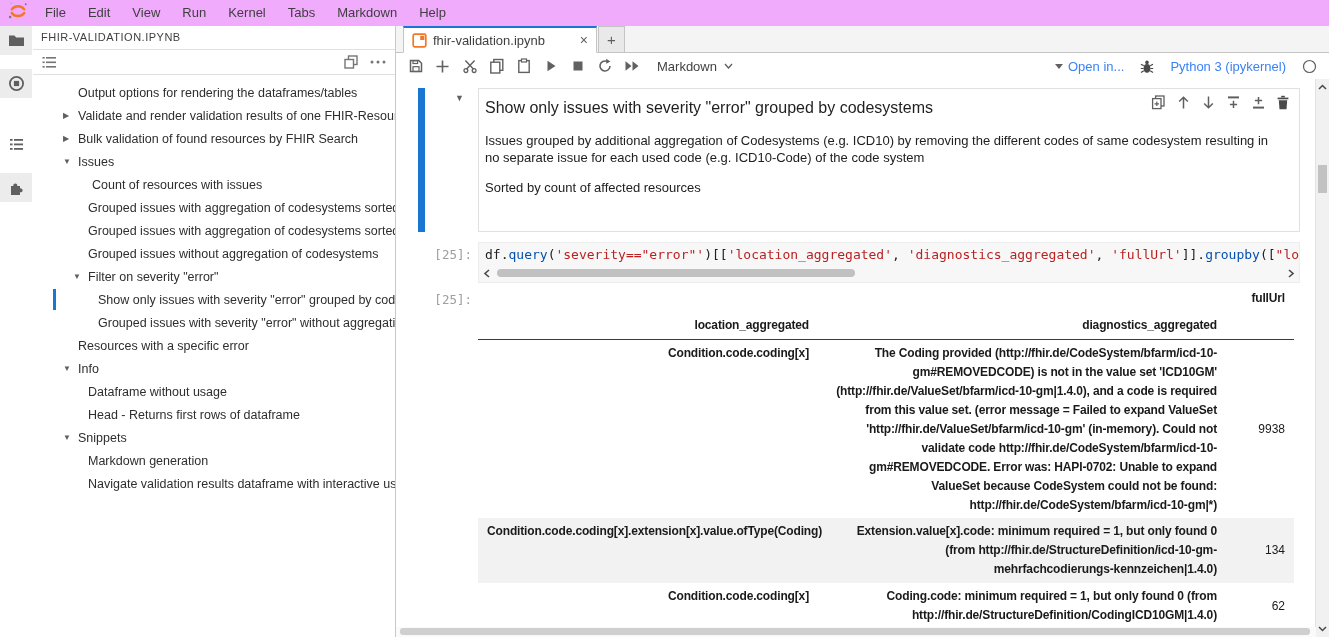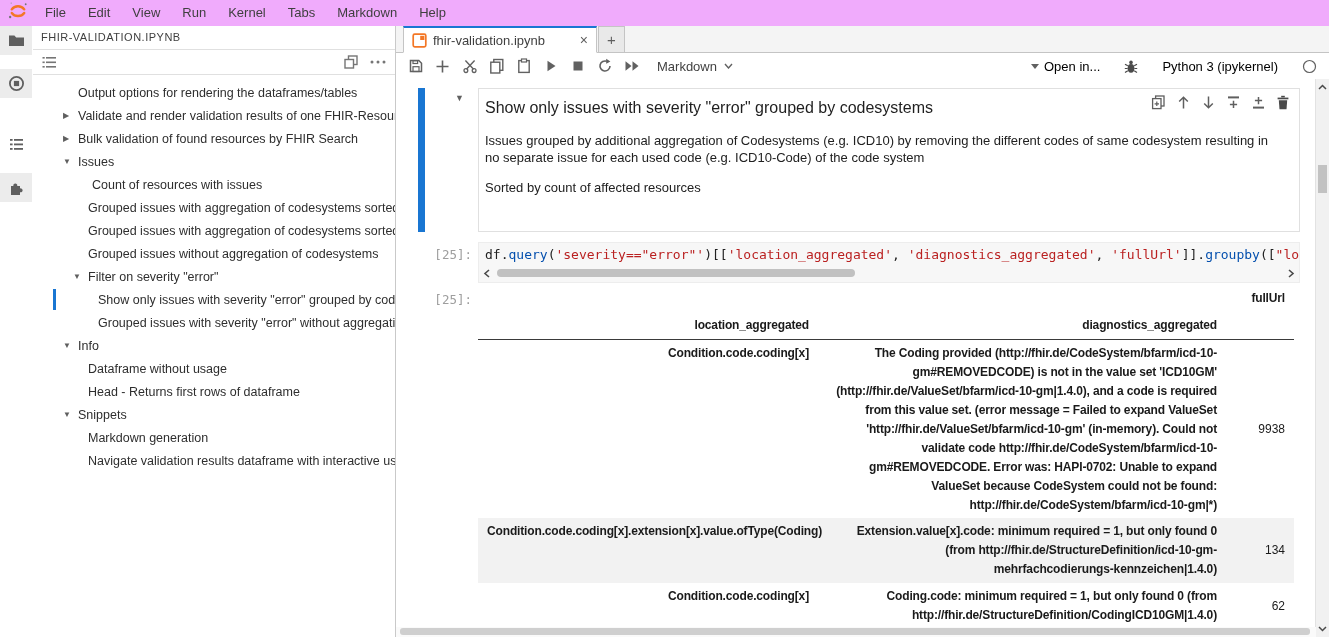--- a/index.html
+++ b/index.html
@@ -33,21 +33,21 @@
   .main{position:absolute;left:396px;top:26px;right:0;bottom:0;}
   .tabbar{height:27px;background:#f4f4f4;border-bottom:1px solid #c4c4c4;display:flex;align-items:stretch;box-sizing:border-box;}
   .tab{margin-left:7px;margin-bottom:-1px;width:176px;background:#fff;border:1px solid #c4c4c4;border-top:2px solid #1976d2;border-bottom:1px solid #fff;display:flex;align-items:center;padding:0 8px;font-size:13px;color:#3f3f3f;}
   .tab .ticon{margin-right:6px;}
   .tab .close{margin-left:auto;color:#5f5f5f;font-size:14px;line-height:1;}
   .plus-tab{margin-left:1px;margin-bottom:-1px;width:25px;background:#e9e9e9;border:1px solid #c4c4c4;border-top:1px solid #c4c4c4;display:flex;align-items:center;justify-content:center;color:#5f5f5f;font-size:15px;}
 
   .nbtoolbar{height:26px;background:#fff;border-bottom:1px solid #e0e0e0;display:flex;align-items:center;padding:0 6px;}
   .tbtn{width:27px;display:flex;align-items:center;justify-content:center;}
   .celltype{margin-left:12px;display:flex;align-items:center;gap:7px;font-size:13px;color:#424242;}
-  .tb-right{margin-left:auto;display:flex;align-items:center;gap:24px;padding-right:6px;font-size:13px;color:#000000;justify-content:center;}
+  .tb-right{margin-left:auto;display:flex;align-items:center;gap:16px;padding-right:6px;font-size:13px;color:#3b82f6;justify-content:center;}
   .openin{display:flex;align-items:center;gap:5px;}
 
   
   .content{position:absolute;top:53px;left:0;right:13px;bottom:10px;background:#fff;overflow:hidden;}
 
   
   .md-bar{position:absolute;left:22px;top:9px;width:7px;height:144px;background:#1976d2;}
   .md-collapser{position:absolute;left:59px;top:14px;font-size:9px;color:#616161;}
   .md-cell{position:absolute;left:82px;top:9px;width:822px;box-sizing:border-box;border:1px solid #e0e0e0;background:#fff;padding:2px 10px 10px 6px;min-height:144px;}
   .md-cell h3{margin:5px 0 0 0;font-size:16px;font-weight:400;color:#1f1f1f;line-height:23px;}
@@ -206,20 +206,24 @@
           <span class="toc-label">Filter on severity "error"</span>
         </div>
         <div class="toc-item" style="padding-left: 30px;">
           <div class="sel-bar"></div>
           <span class="toc-arrow"></span>
           <span class="toc-label">Show only issues with severity "error" grouped by codesy...</span>
         </div>
         <div class="toc-item" style="padding-left: 30px;">
           <span class="toc-arrow"></span>
           <span class="toc-label">Grouped issues with severity "error" without aggregation ...</span>
+        </div>
+        <div class="toc-item" style="padding-left: 10px;">
+          <span class="toc-arrow"></span>
+          <span class="toc-label">Resources with a specific error</span>
         </div>
         <div class="toc-item" style="padding-left: 10px;">
           <span class="toc-arrow">▼</span>
           <span class="toc-label">Info</span>
         </div>
         <div class="toc-item" style="padding-left: 20px;">
           <span class="toc-arrow"></span>
           <span class="toc-label">Dataframe without usage</span>
         </div>
         <div class="toc-item" style="padding-left: 20px;">

